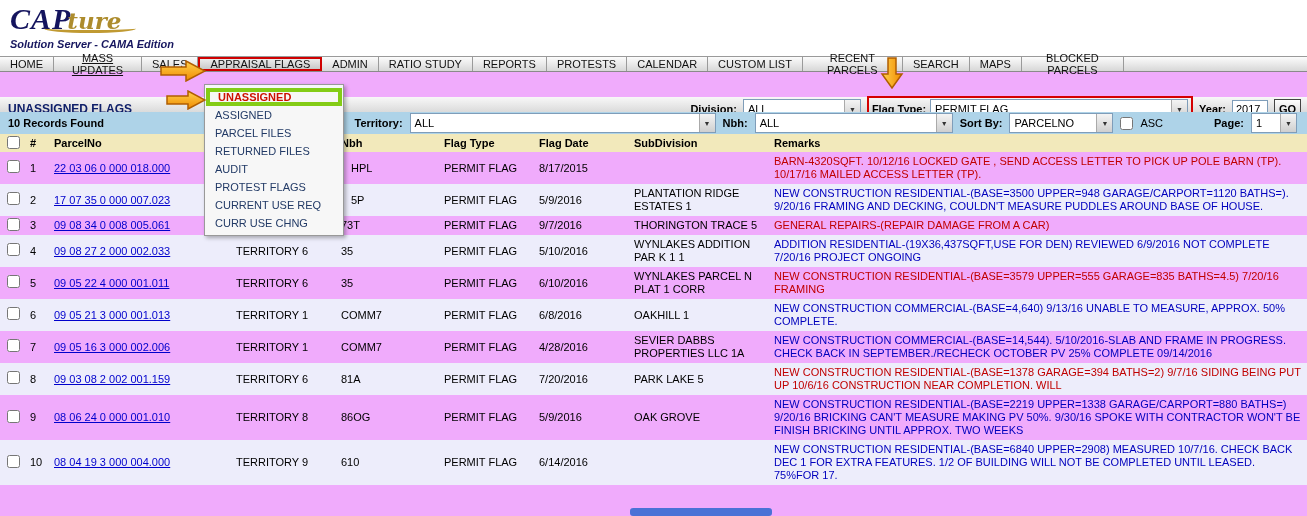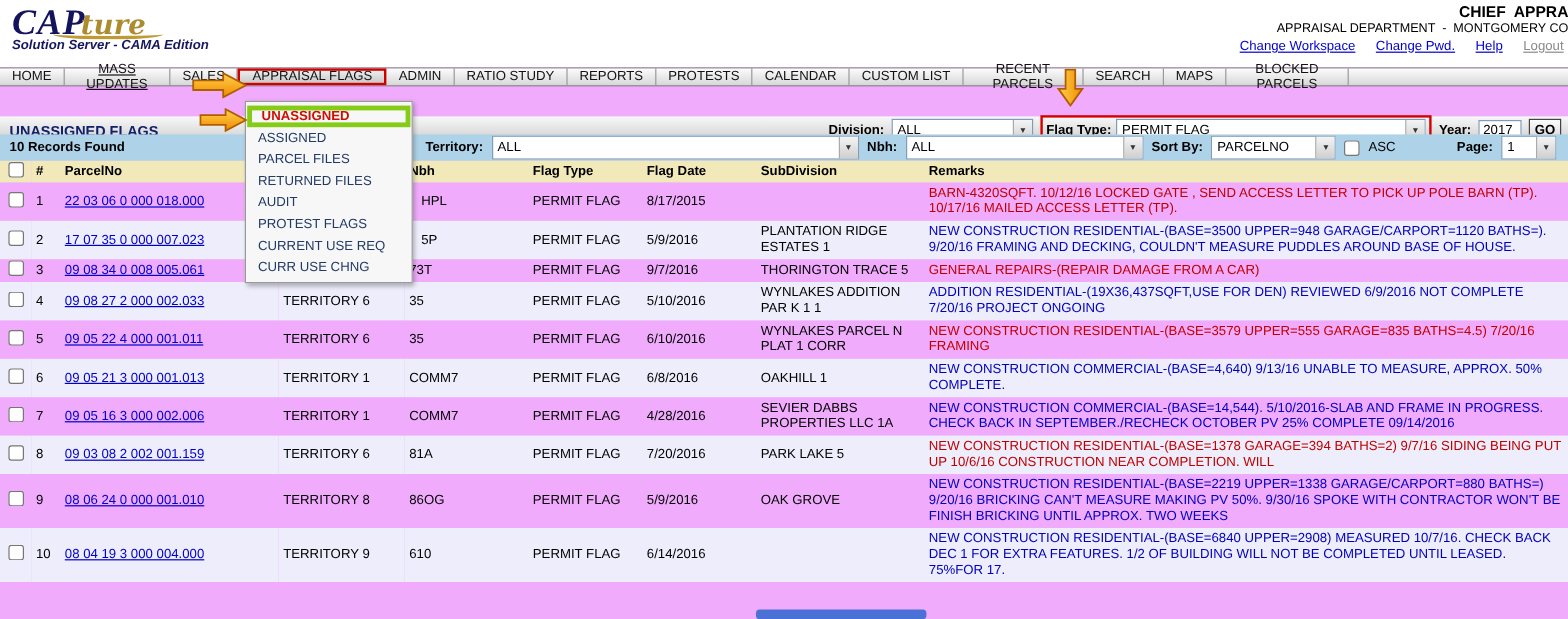--- a/index.html
+++ b/index.html
@@ -7,21 +7,21 @@
   body { font-family: "Liberation Sans", sans-serif; }
   .page { position:relative; width:1307px; height:516px; overflow:hidden; background:#f0abfc; }
 
   
   .top { position:relative; height:56px; background:#fff; }
   .logo { position:absolute; left:10px; top:2px; }
   .logo-line { position:relative; height:30px; }
   .cap  { font-family:"Liberation Serif", serif; font-style:italic; font-weight:bold; font-size:30px; color:#14145e; letter-spacing:1px; }
   .ture { font-family:"DejaVu Serif", serif; font-style:italic; font-weight:bold; font-size:23px; color:#ad8c2d; margin-left:-4px; }
   .swoosh { position:absolute; left:34px; top:22px; width:92px; height:9px; border-bottom:3px solid #c09a32; border-radius:50%; }
-  .tagline { font-style:italic; font-weight:bold; font-size:11px; color:#17175f; }
+  .tagline { font-style:italic; font-weight:bold; font-size:11px; color:#17175f; margin-top:6px; }
   .user-info { position:absolute; right:0; top:2px; text-align:right; }
   .role { font-weight:bold; font-size:13px; color:#000; white-space:pre; }
   .dept { font-size:10.5px; color:#000; margin-top:1px; white-space:pre; }
   .links { margin-top:3px; font-size:11px; padding-right:4px; }
   .links a { color:#0000cc; text-decoration:underline; margin-left:14px; cursor:pointer; }
   .links a.logout { color:#8a8a8a; }
 
   
   .nav { position:absolute; top:56px; left:0; width:1307px; height:16px;
          background:linear-gradient(#fcfcfc,#d7d7d7);
@@ -98,30 +98,20 @@
 
 <div class="page">
 
   <div class="top">
     <div class="logo">
       <div class="logo-line">
         <span class="cap">CAP</span><span class="ture">ture</span>
         <div class="swoosh"></div>
       </div>
       <div class="tagline">Solution Server - CAMA Edition</div>
-    </div>
-    <div class="user-info">
-      <div class="role">CHIEF  APPRA</div>
-      <div class="dept">APPRAISAL DEPARTMENT  -  MONTGOMERY CO</div>
-      <div class="links">
-        <a>Change Workspace</a>
-        <a>Change Pwd.</a>
-        <a>Help</a>
-        <a class="logout">Logout</a>
-      </div>
     </div>
   </div>
 
   <div class="nav">
     <div class="tab">HOME</div>
     <div class="tab two-line w-mass">MASS UPDATES</div>
     <div class="tab">SALES</div>
     <div class="tab active">APPRAISAL FLAGS</div>
     <div class="tab">ADMIN</div>
     <div class="tab">RATIO STUDY</div>

